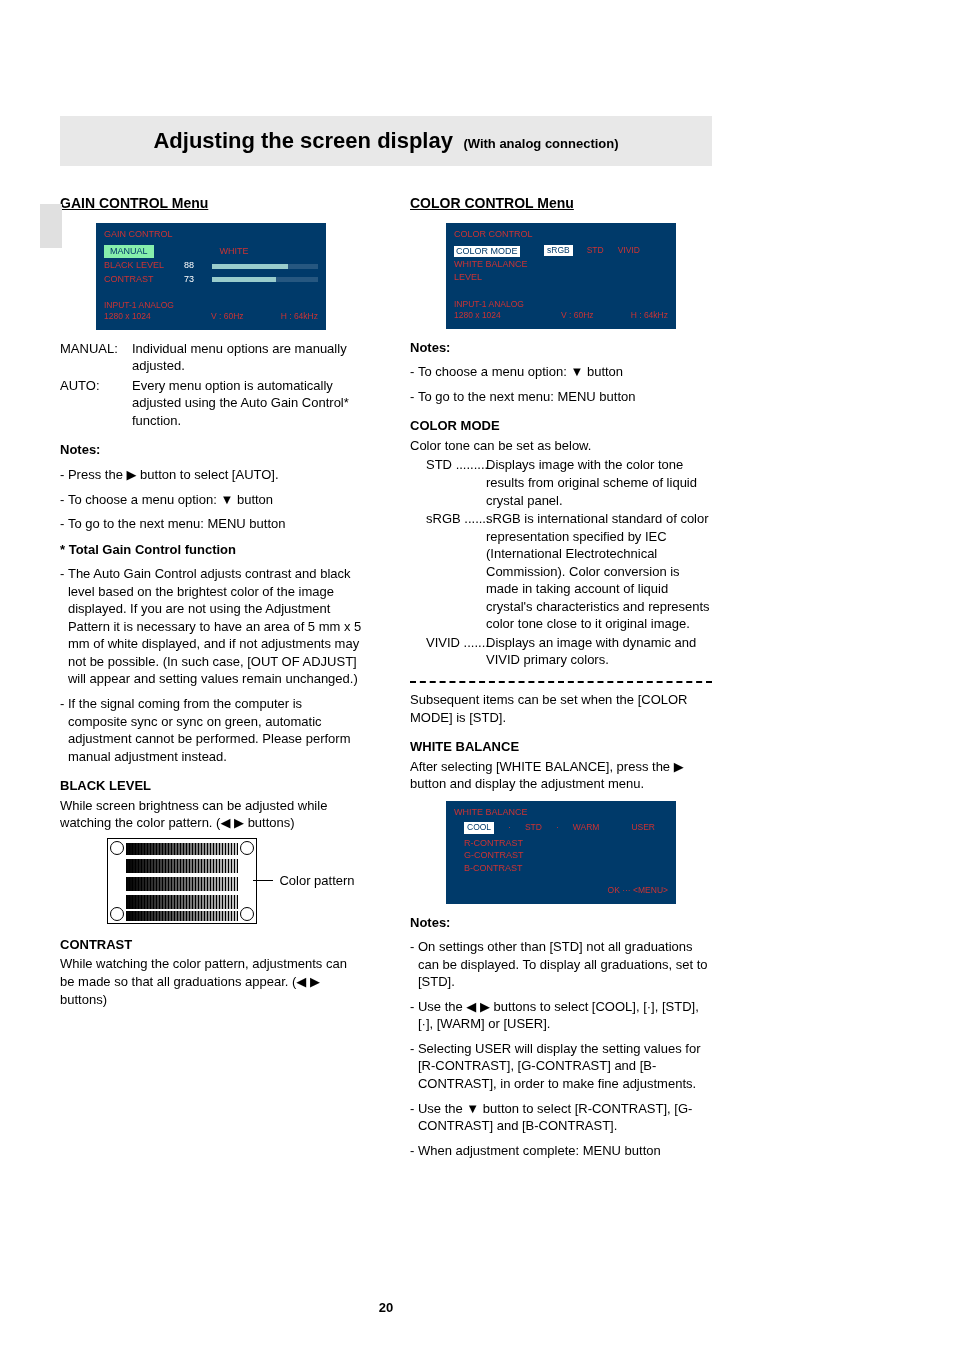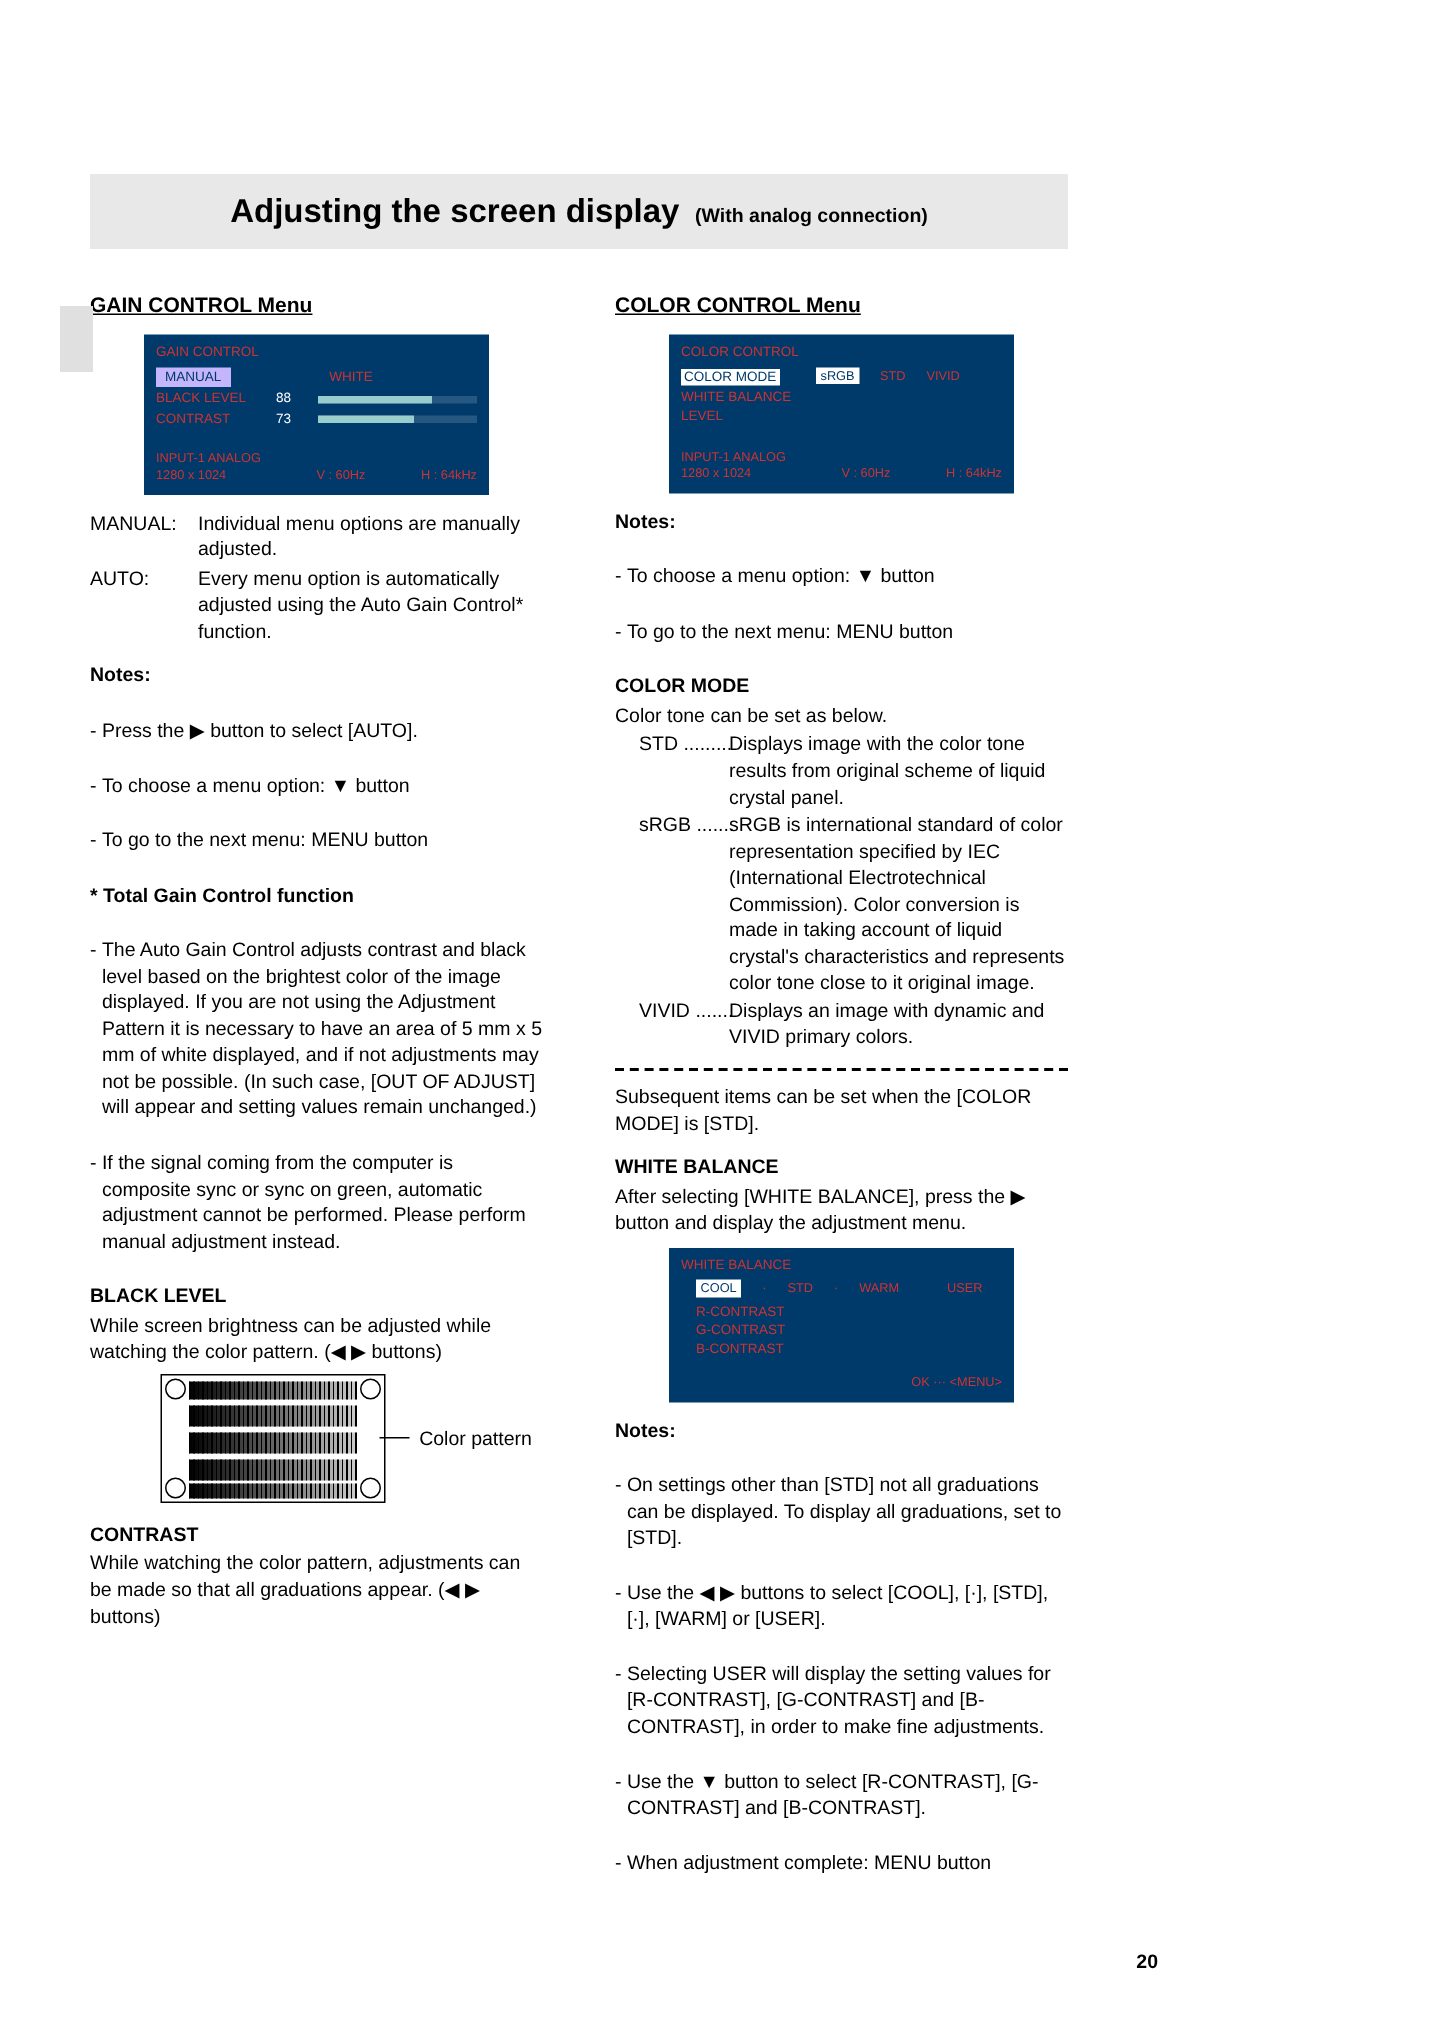--- a/index.html
+++ b/index.html
@@ -61,21 +61,21 @@
     line-height: 1.3;
     width: 230px;
     padding: 6px 8px 8px 8px;
     margin: 4px auto 10px auto;
     font-family: Arial, sans-serif;
   }
   .osd-row { display:flex; align-items:center; margin:2px 0; }
   .osd-tab {
     color:#c33; padding:1px 6px; margin-right:20px;
   }
-  .osd-tab.sel { background:#c4b5fd; color:#003a6a; }
+  .osd-tab.sel { background:#86efac; color:#003a6a; }
   .osd-tab.auto { color:#c33; margin-left:40px;}
   .osd-label { width:80px; color:#c33; }
   .osd-val { color:#fff; width:24px; }
   .osd-bar {
     flex:1; height:5px; background:rgba(255,255,255,0.15); position:relative;
     margin-left:4px;
   }
   .osd-bar-fill {
     position:absolute; left:0; top:0; bottom:0; background:#9cc;
   }
@@ -86,21 +86,21 @@
   .osd-item.sel { background:#fff; color:#003a6a; display:inline-block; padding:0 2px;}
   .osd-opts { display:flex; gap:14px; margin:2px 0 2px 0; color:#c33; font-size:8.5px; align-items:center;}
   .osd-opts .sel { background:#fff; color:#003a6a; padding:0 3px;}
   .osd-ok { text-align:right; color:#c33; font-size:8.5px; margin-top:10px;}
 
   .def-row { display:flex; margin:2px 0; }
   .def-key { width:72px; flex-shrink:0;}
   .def-val { flex:1; }
 
   .bullet-list { margin:2px 0 8px 0; padding:0; }
-  .bullet-list li { list-style:none; display:flex; margin:19px 0;}
+  .bullet-list li { list-style:none; display:flex; margin:7px 0;}
   .bullet-list li::before { content:"- "; white-space:pre;}
   .bullet-list li .li-body { flex:1; }
 
   .mode-list { margin:2px 0 6px 0; padding:0;}
   .mode-list li { list-style:none; display:flex; margin:1px 0 1px 16px;}
   .mode-list .mk { width:60px; flex-shrink:0; white-space:nowrap;}
   .mode-list .mv { flex:1;}
 
   .color-pattern {
     display:flex; align-items:center; justify-content:center; margin:6px 0 10px 40px;
@@ -124,21 +124,21 @@
   .g5{top:72px;height:10px;}
   .pattern-label { font-size:13px; margin-left:6px;}
   .arrow-line {
     width:20px; height:1px; background:#000; position:relative; margin-left:-4px;
   }
 
   .dash-sep {
     border:none; border-top:2px dashed #000; margin:12px 0 8px 0;
   }
   .page-num {
-    text-align:right; font-weight:bold; font-size:13px; position:absolute; bottom:36px; left:0; right:0;
+    text-align:center; font-weight:bold; font-size:13px; position:absolute; bottom:36px; left:0; right:0;
   }
   .side-tab {
     position:absolute; left:40px; top:204px; width:22px; height:44px; background:#e0e0e0;
   }
 </style>
 </head>
 <body>
 
 <div class="page">
   <div class="side-tab"></div>

